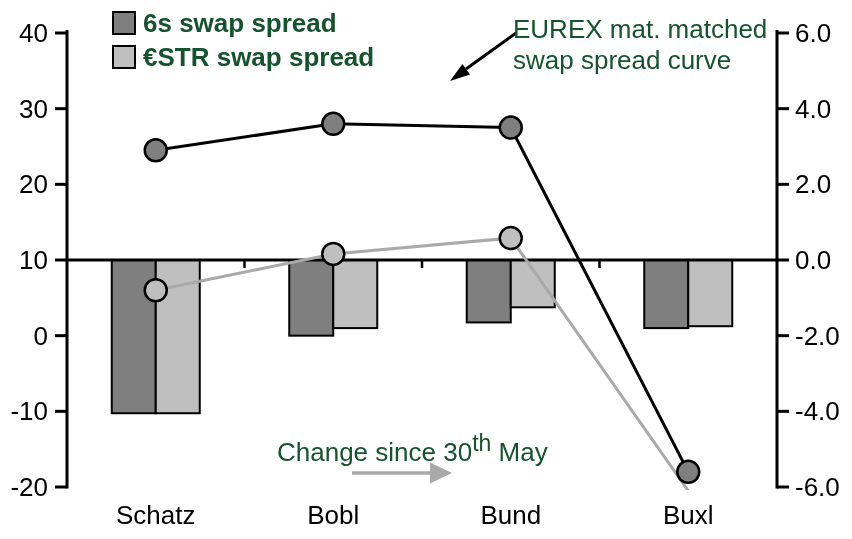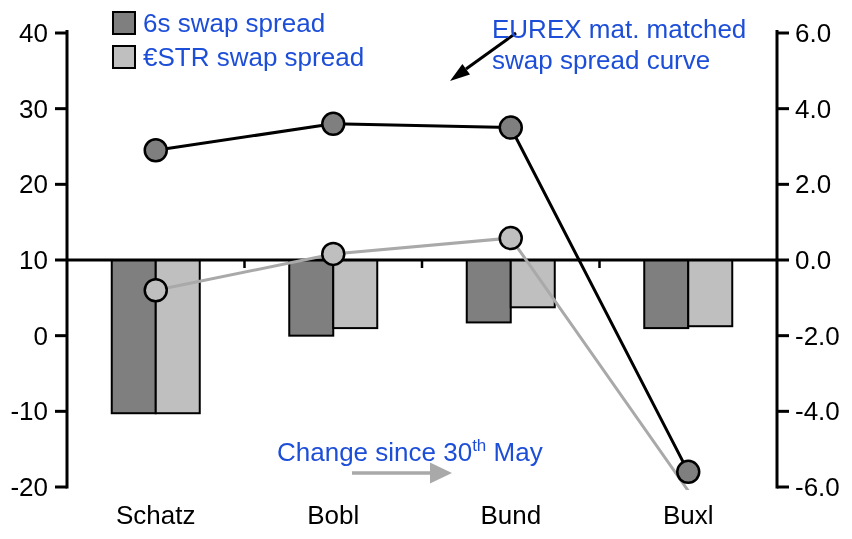--- a/index.html
+++ b/index.html
@@ -1,35 +1,35 @@
 <!DOCTYPE html>
 <html><head>
 <meta charset="utf-8">
 <style>
   html,body{margin:0;padding:0;background:#fff;}
   .stage{
     position:relative;
     width:852px;height:539px;
     background:#ffffff;
     font-family:"Liberation Sans", sans-serif;
-    color:#1d4ed8;
+    color:#14532d;
     overflow:hidden;
   }
   svg{position:absolute;left:0;top:0;}
   .overlay{position:absolute;}
   
-  .legend{left:112px;top:9px;}
+  .legend{left:112px;top:9px;font-weight:bold;}
   .legend-row{display:flex;align-items:center;margin-bottom:6px;}
   .swatch{width:20px;height:20px;border:2.5px solid #000;margin-right:7px;flex:0 0 auto;}
   .legend-label{font-size:26px;line-height:28px;white-space:nowrap;}
   
-  .curve-note{left:492px;top:14px;font-size:26px;line-height:31px;white-space:nowrap;}
+  .curve-note{left:513px;top:14px;font-size:26px;line-height:31px;white-space:nowrap;}
   
   .change-note{left:277px;top:437px;width:244px;text-align:center;font-size:26px;white-space:nowrap;}
-  .change-note sup{font-size:17px;vertical-align:super;line-height:0;}
+  .change-note sup{font-size:23px;vertical-align:super;line-height:0;}
 </style>
 </head>
 <body>
 
 <div class="stage">
 
   <svg id="chart-svg" width="852" height="539" viewBox="0 0 852 539">
       <defs>
         <clipPath id="plotclip">
           <rect x="59" y="12" width="726" height="478"></rect>

